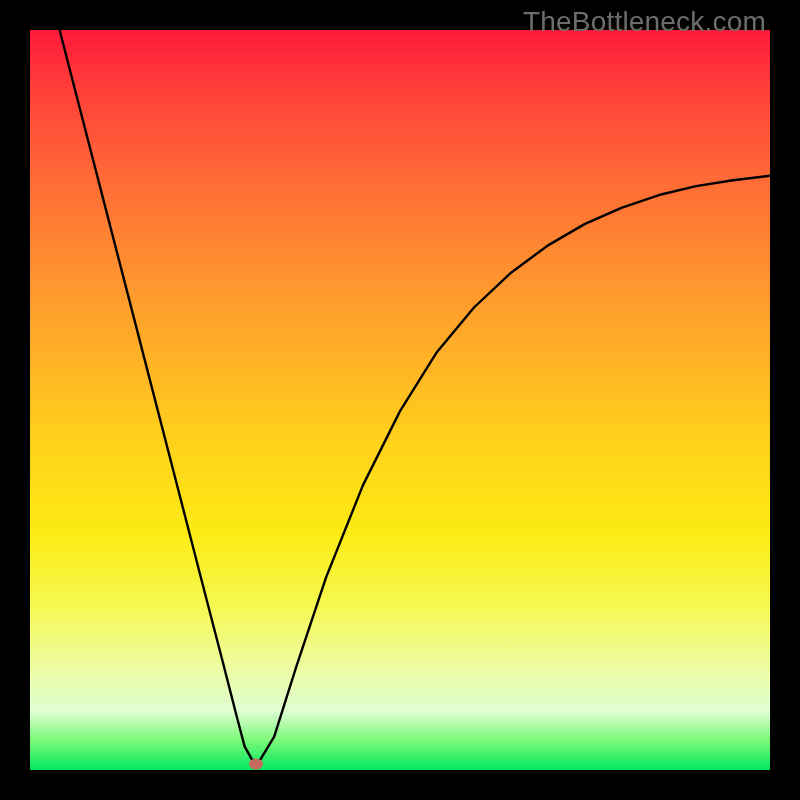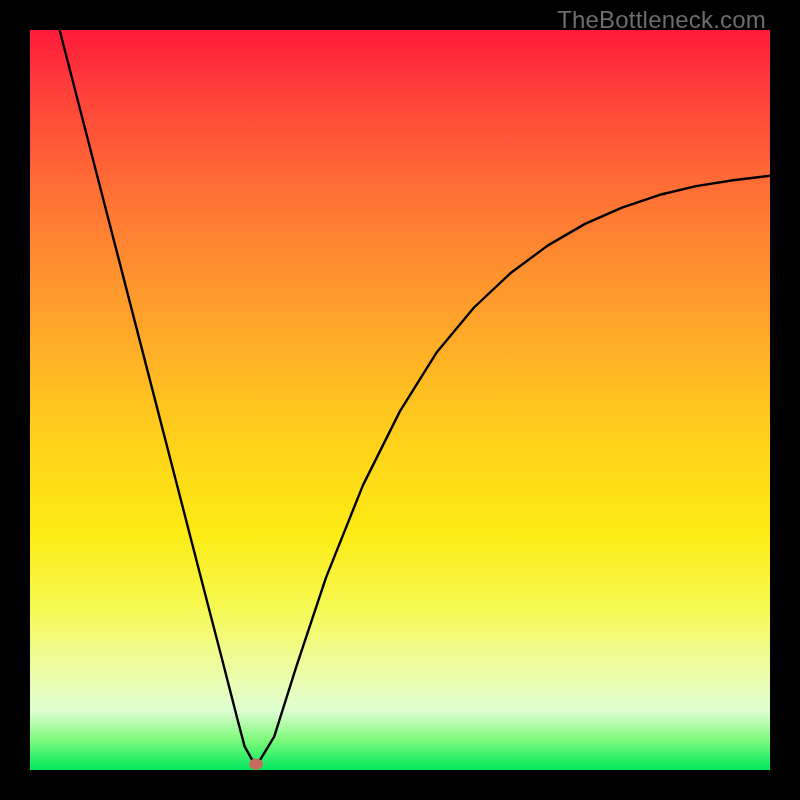--- a/index.html
+++ b/index.html
@@ -29,21 +29,21 @@
       #defed2 92%,
       #7cf97a 96%,
       #00e85e 100%
     );
   }
   .watermark {
     position: absolute;
     top: 6px;
     right: 34px;
     font-family: Arial, Helvetica, sans-serif;
-    font-size: 24px;
+    font-size: 28px;
     color: #6d6d6d;
     font-weight: 500;
     letter-spacing: 0.2px;
   }
   .curve {
     position: absolute;
     left: 0; top: 0;
     width: 740px;
     height: 740px;
   }

